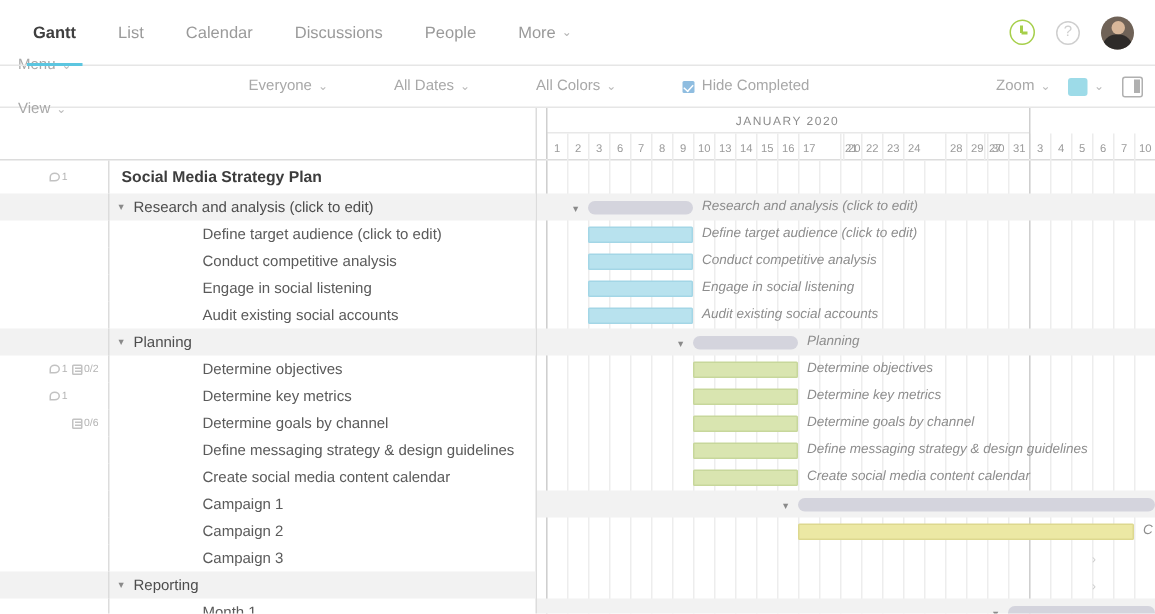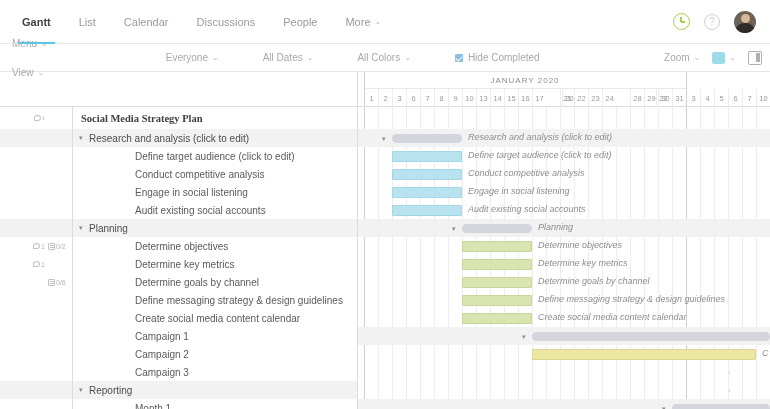--- a/index.html
+++ b/index.html
@@ -166,21 +166,21 @@
   
   .left { width: 358px; flex: none; border-right: 1px solid #dcdcdc; }
   .left-head { height: 35px; border-bottom: 1px solid #dcdcdc; }
   .row {
     height: 18px;
     display: flex;
     align-items: center;
     font-size: 10px;
     position: relative;
   }
-  .row.tall { height: 22px; font-family: Liberation Serif, serif; }
+  .row.tall { height: 22px; }
   .row.group { background: #f2f2f2; }
   .gutter {
     width: 48px; flex: none;
     display: flex; align-items: center; justify-content: flex-end;
     gap: 3px;
     padding-right: 3px;
   }
   .gutter2 {
     width: 24px; flex: none;
     display: flex; align-items: center;

